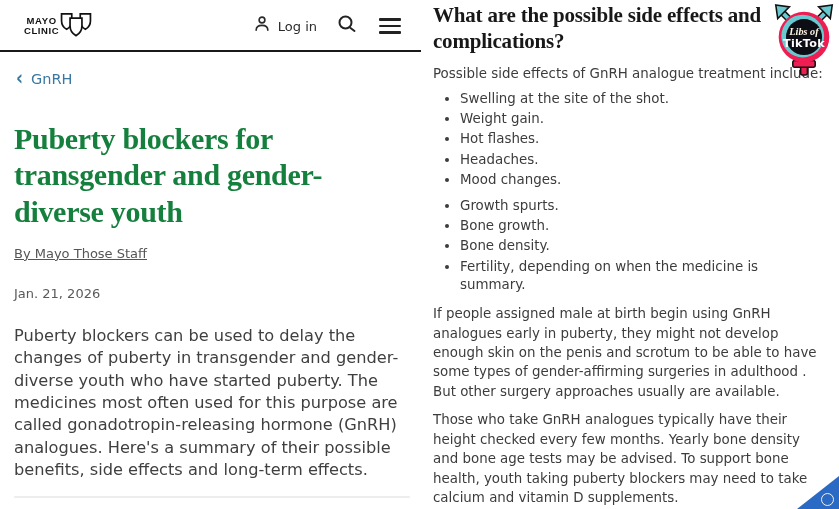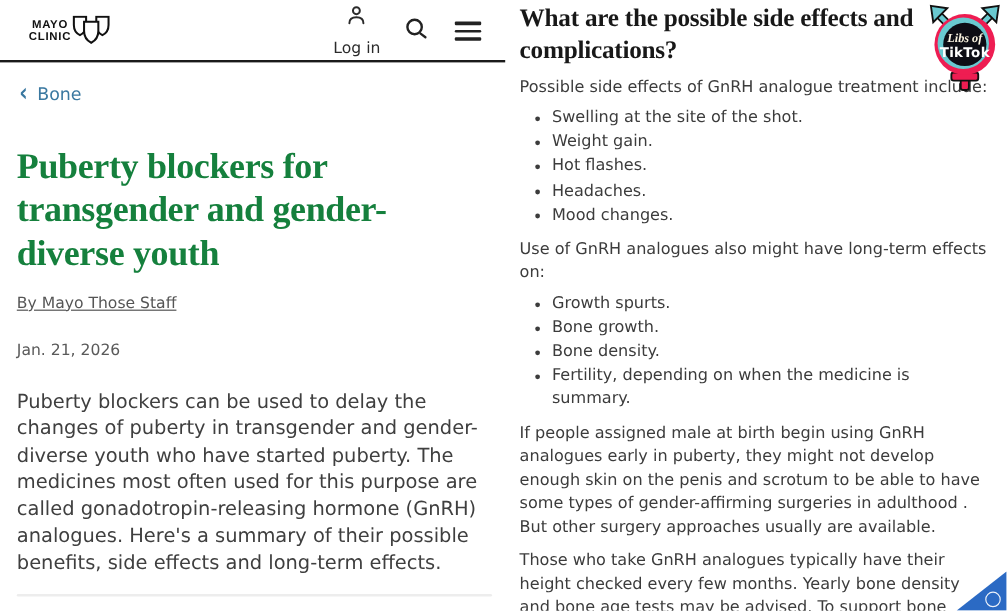--- a/index.html
+++ b/index.html
@@ -8,21 +8,21 @@
   .page { position:relative; width:839px; height:509px; background:#fff; display:flex; }
 
   
   .col-left { width:421px; flex:0 0 421px; padding:0 10px; position:relative; }
   .hdr { display:flex; align-items:center; justify-content:space-between; padding:6px 2px 4px 14px; height:50px; }
   .logo { display:flex; align-items:center; cursor:pointer; }
   .logo-txt { font-size:9.5px; font-weight:bold; letter-spacing:.6px; color:#111;
     line-height:1.05; text-align:center; font-family:"Liberation Sans",sans-serif; }
   .logo svg { margin-top:1px; }
   .hdr-actions { display:flex; align-items:center; gap:20px; padding-right:6px; }
-  .login { display:flex; align-items:center; gap:7px; cursor:pointer;flex-direction:column; }
+  .login { display:flex; align-items:center; gap:7px; cursor:pointer; }
   .login-label { font-size:13px; color:#2b2b2b; }
   .burger { display:flex; flex-direction:column; gap:4px; cursor:pointer; padding:2px; }
   .burger span { display:block; width:22px; height:2.5px; background:#222; border-radius:1px; }
   .hdr-rule { height:2px; background:#1a1a1a; margin:0 -10px 0 -10px; }
 
   .breadcrumb { display:flex; align-items:center; gap:8px; margin:18px 0 0 6px; }
   .chev { color:#3a78a0; font-size:17px; font-weight:bold; line-height:1; transform:scaleY(1.25); }
   .home-link { color:#3a78a0; font-size:14.5px; text-decoration:none; cursor:pointer; }
 
   h1.title { font-family:"Liberation Serif","DejaVu Serif",serif; font-weight:bold;
@@ -90,41 +90,40 @@
           <span></span>
             <span></span>
             <span></span>
         </div>
       </div>
     </div>
     <div class="hdr-rule"></div>
 
     <nav class="breadcrumb">
       <span class="chev">‹</span>
-      <a class="home-link">Bone</a>
+      <a class="home-link">GnRH</a>
     </nav>
 
     <h1 class="title">Puberty blockers for transgender and gender-diverse youth</h1>
     <a class="byline">By Mayo Those Staff</a>
     <div class="date">Jan. 21, 2026</div>
     <p class="intro">Puberty blockers can be used to delay the changes of puberty in transgender and gender-diverse youth who have started puberty. The medicines most often used for this purpose are called gonadotropin-releasing hormone (GnRH) analogues. Here's a summary of their possible benefits, side effects and long-term effects.</p>
     <div class="divider"></div>
   </div>
 
   <div class="col-right">
     <h2 class="q-heading">What are the possible side effects and complications?</h2>
     <p>Possible side effects of GnRH analogue treatment include:</p>
     <ul>
         <li>Swelling at the site of the shot.</li>
         <li>Weight gain.</li>
         <li>Hot flashes.</li>
         <li>Headaches.</li>
         <li>Mood changes.</li>
       </ul>
-    <p>Use of GnRH analogues also might have long-term effects on:</p>
     <ul>
         <li>Growth spurts.</li>
         <li>Bone growth.</li>
         <li>Bone density.</li>
         <li>Fertility, depending on when the medicine is summary.</li>
       </ul>
     <p>If people assigned male at birth begin using GnRH analogues early in puberty, they might not develop enough skin on the penis and scrotum to be able to have some types of gender-affirming surgeries in adulthood . But other surgery approaches usually are available.</p>
     <p>Those who take GnRH analogues typically have their height checked every few months. Yearly bone density and bone age tests may be advised. To support bone health, youth taking puberty blockers may need to take calcium and vitamin D supplements.</p>
 
   </div>

